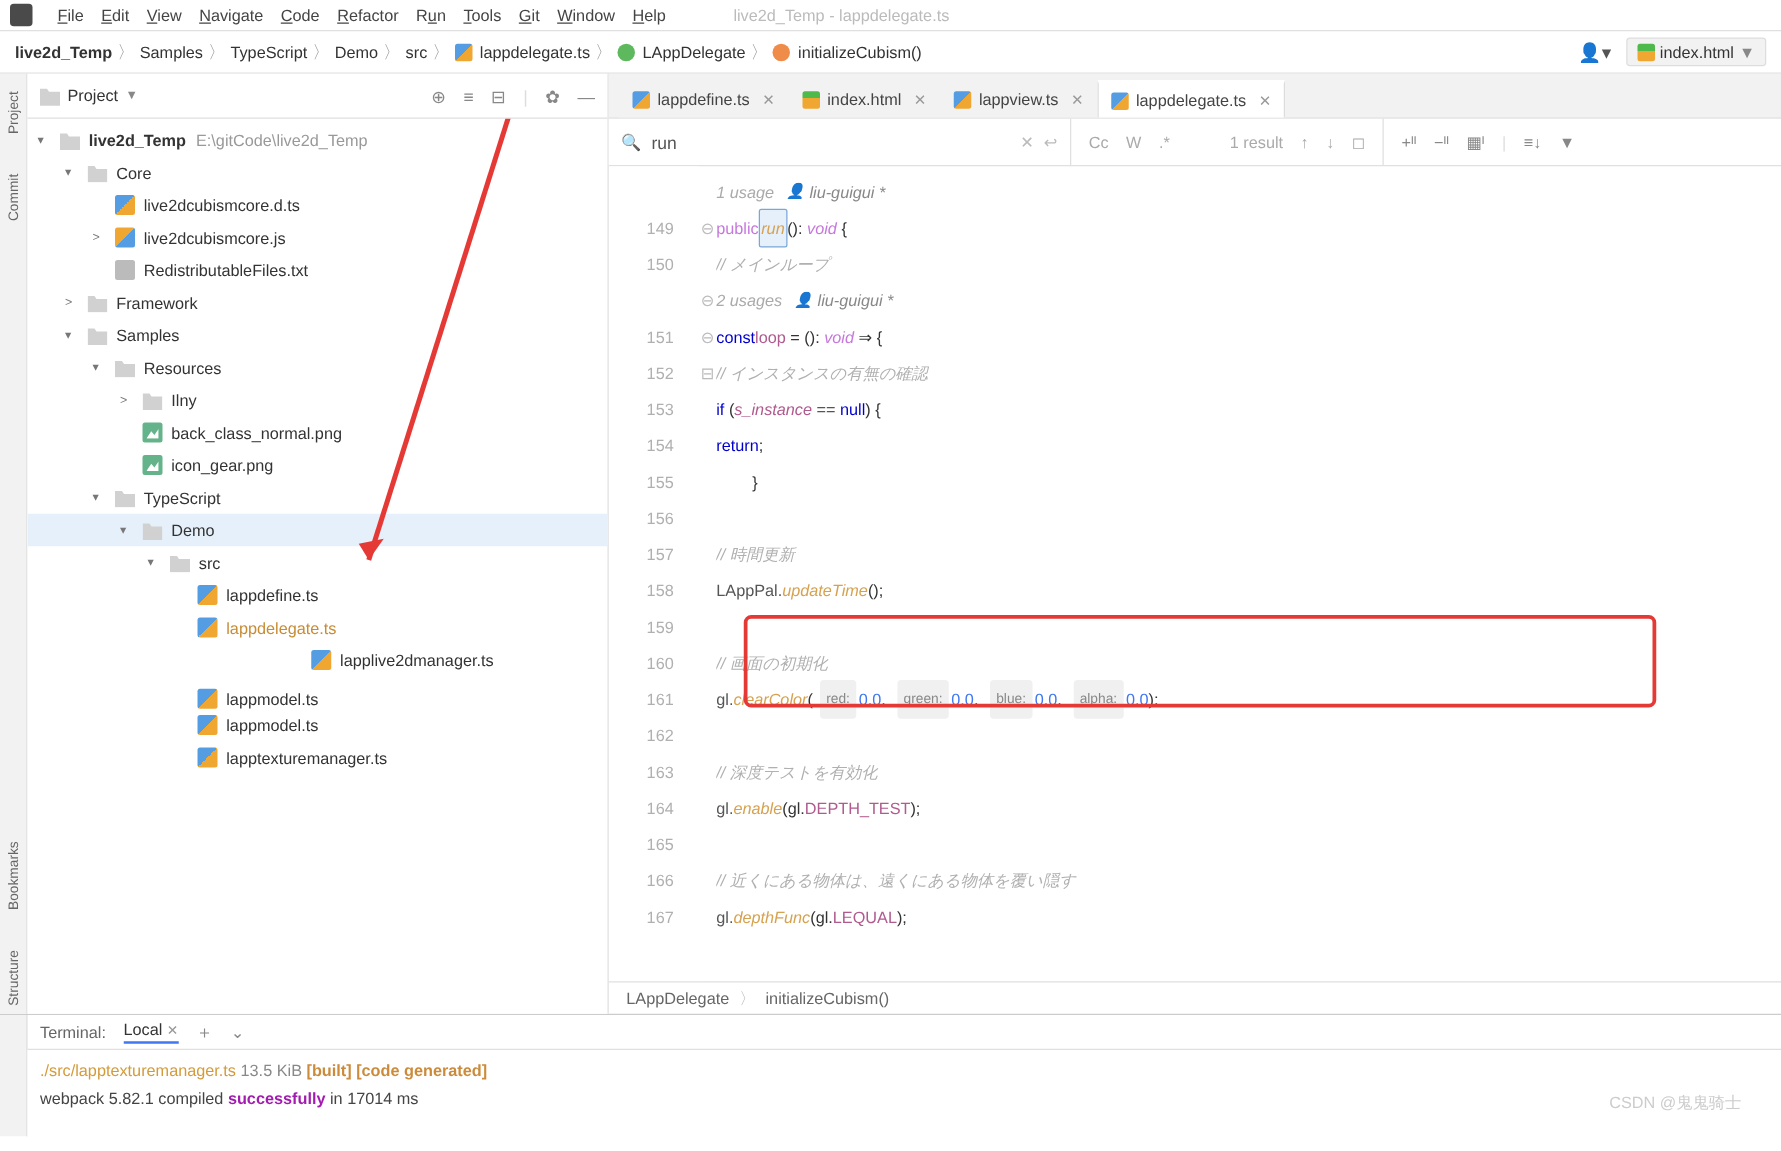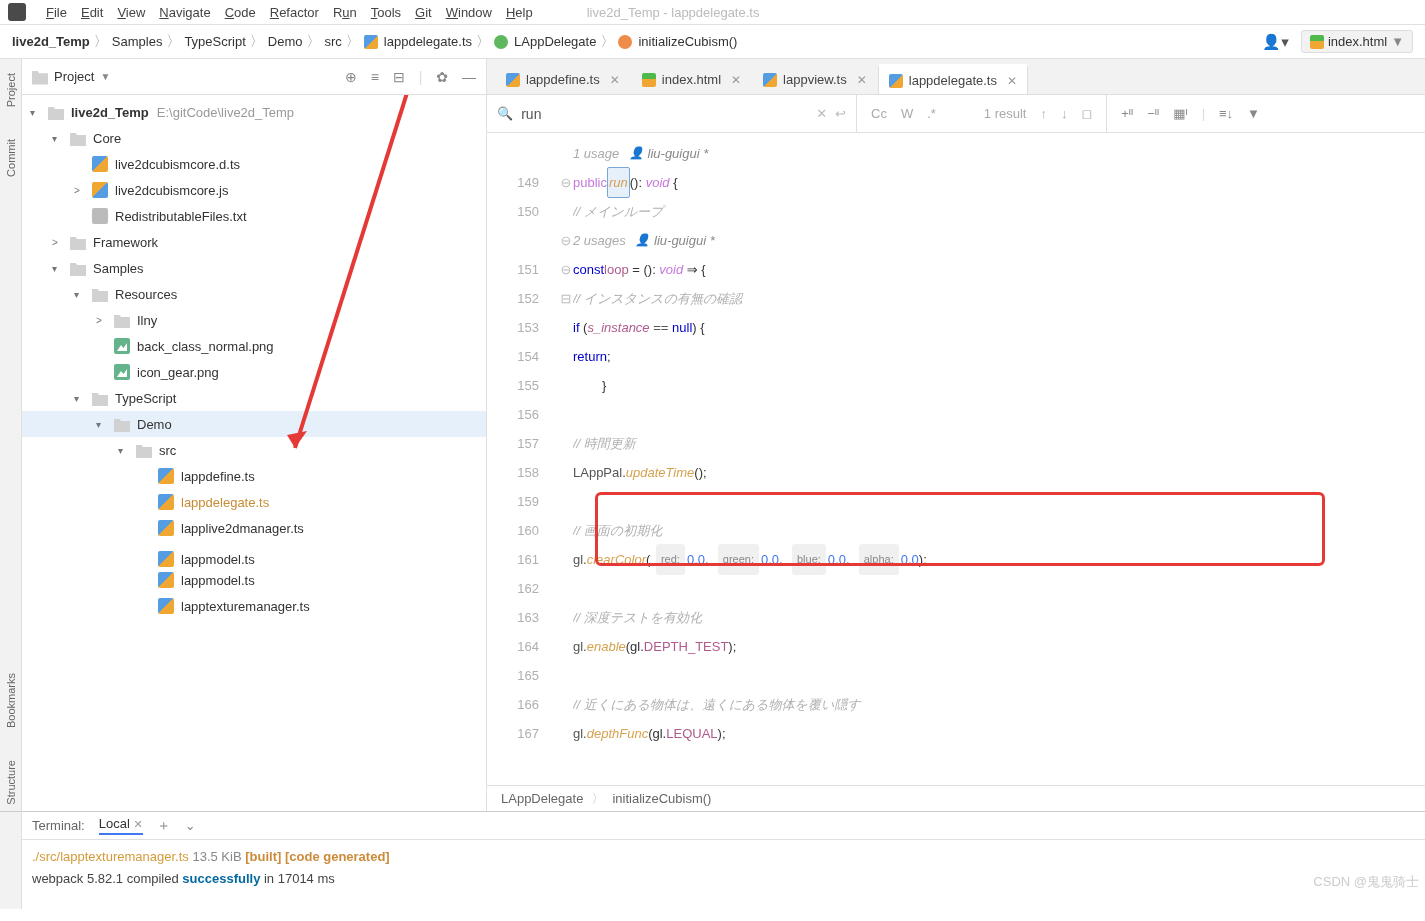--- a/index.html
+++ b/index.html
@@ -82,22 +82,22 @@
 .sidetabs-r{width:22px;background:#f2f2f2;border-right:1px solid #e0e0e0}
 .term-body{flex:1;display:flex;flex-direction:column}
 .term-hdr{height:28px;display:flex;align-items:center;gap:14px;padding:0 10px;border-bottom:1px solid #e0e0e0}
 .term-hdr .lbl{color:#666}
 .term-hdr .tname{border-bottom:2px solid #4078f2;padding-bottom:2px}
 .term-hdr .x{color:#999;font-size:11px}
 .term-hdr .plus{color:#888;font-size:14px}
 .term-out{flex:1;background:#fff;padding:6px 10px;font-family:Consolas,monospace;font-size:14px;line-height:22px;color:#444}
 .o-size{color:#888}
 .o-built{color:#cc8b3b;font-weight:bold}
-.o-succ{color:#0369a1;font-weight:bold}
-.watermark{position:fixed;bottom:30px;right:6px;color:#ccc;font-size:13px}
+.o-succ{color:#a21caf;font-weight:bold}
+.watermark{position:fixed;bottom:30px;right:32px;color:#ccc;font-size:13px}
 </style>
 </head>
 <body>
 
 <div class="menubar">
   <div class="logo"></div>
   <span><u>F</u>ile</span>
   <span><u>E</u>dit</span>
   <span><u>V</u>iew</span>
   <span><u>N</u>avigate</span>
@@ -246,21 +246,21 @@
         <div class="tn" style="padding-left: 118px;">
           <span class="chev"></span>
           <span class="fic fic-ts"></span>
           <span>lappdefine.ts</span>
         </div>
         <div class="tn active" style="padding-left: 118px;">
           <span class="chev"></span>
           <span class="fic fic-ts"></span>
           <span>lappdelegate.ts</span>
         </div>
-        <div class="tn" style="padding-left: 118px;">
+        <div class="tn" style="padding-left: 118px; justify-content: center;">
           <span class="chev"></span>
           <span class="fic fic-ts"></span>
           <span>lapplive2dmanager.ts</span>
         </div>
         <div class="tn" style="padding-left: 118px; align-items: flex-end;">
           <span class="chev"></span>
           <span class="fic fic-ts"></span>
           <span>lappmodel.ts</span>
         </div>
         <div class="tn" style="padding-left: 118px;">

